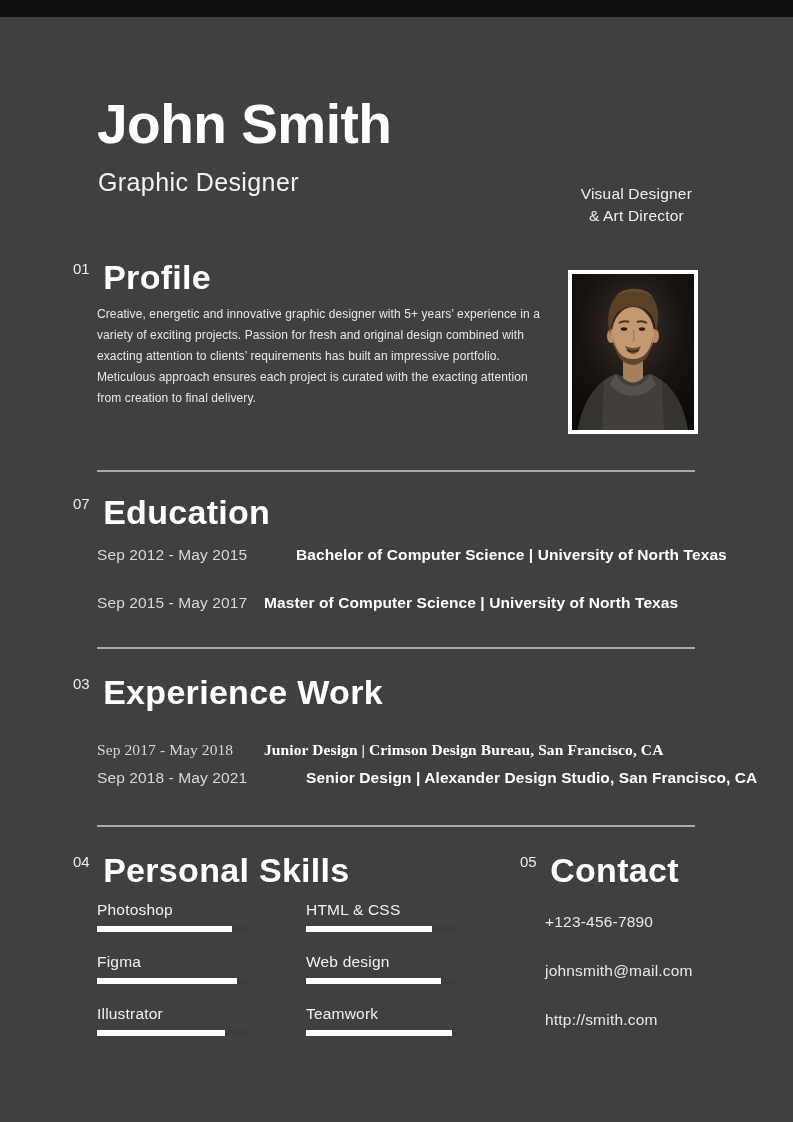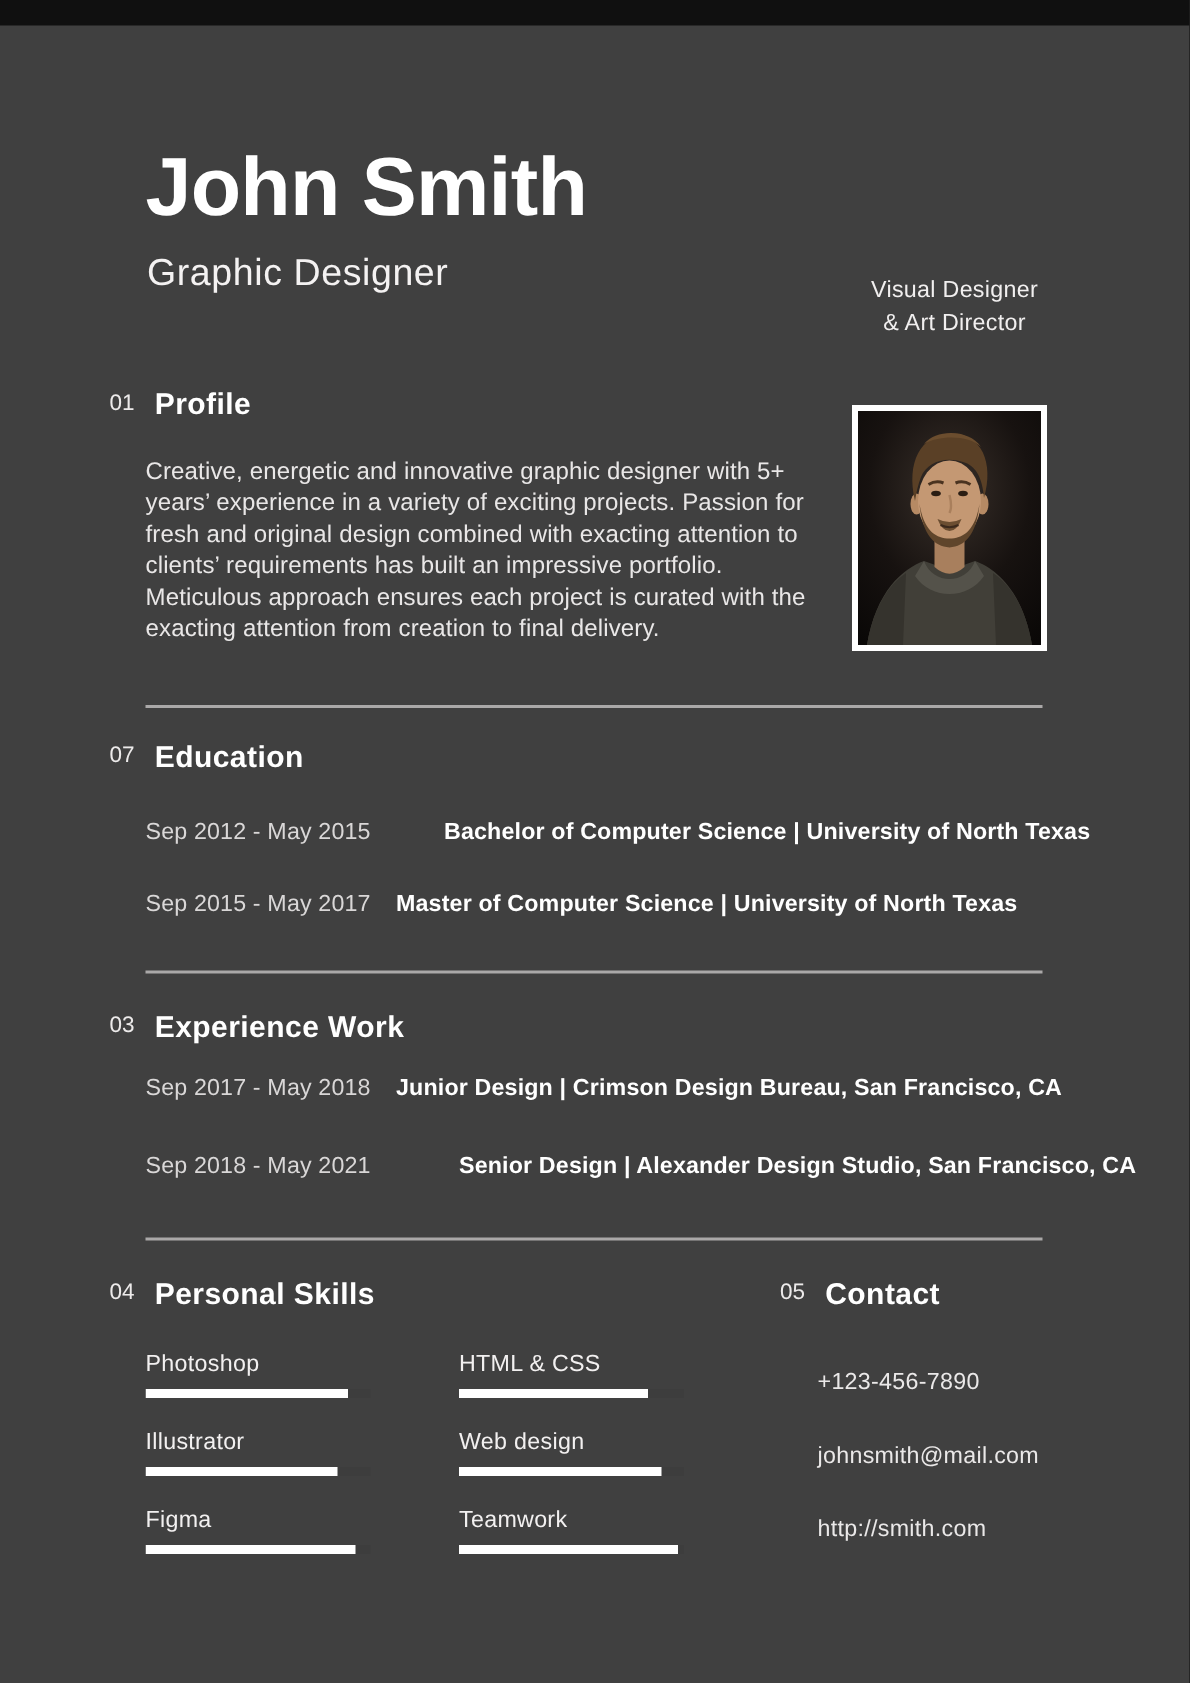--- a/index.html
+++ b/index.html
@@ -29,53 +29,53 @@
     color:#f1efef; letter-spacing:0.2px;
   }
   
   .sec-head { position:absolute; white-space:nowrap; }
   .sec-num {
     display:inline-block; vertical-align:top;
     font-size:15px; font-weight:400; color:#eceaea;
     margin-right:9px; padding-top:1px;
   }
   .sec-head h2 {
-    display:inline-block; font-size:20px; font-weight:700;
+    display:inline-block; font-size:34px; font-weight:700;
     color:#ffffff; letter-spacing:0.3px; line-height:1.1;
   }
   .head-profile    { left:73px;  top:242px; }
   .head-education  { left:73px;  top:477px; }
   .head-experience { left:73px;  top:657px; }
   .head-skills     { left:73px;  top:835px; }
   .head-contact    { left:520px; top:835px; }
   
   .profile-text {
     position:absolute; left:97px; top:287px; width:452px;
-    font-size:16px; line-height:21px; color:#e9e7e7; letter-spacing:0.1px;
+    font-size:12px; line-height:21px; color:#e9e7e7; letter-spacing:0.1px;
   }
   .photo-frame {
     position:absolute; left:568px; top:253px;
     width:130px; height:164px; background:#ffffff; padding:4px;
   }
   .photo-frame svg { display:block; width:122px; height:156px; }
   
   .divider {
     position:absolute; left:97px; width:598px; height:2px;
     background:#aaa8a8; border:none;
   }
   .div-1 { top:453px; } .div-2 { top:630px; } .div-3 { top:808px; }
   
   .row {
     position:absolute; left:97px; display:flex; align-items:flex-start;
     font-size:15.5px; letter-spacing:0.1px; white-space:nowrap;
   }
   .row .date { width:167px; flex-shrink:0; color:#d9d7d7; font-weight:400; }
   .row .desc { color:#ffffff; font-weight:700; }
   .edu-row-0 { top:529px;gap:32px; } .edu-row-1 { top:577px; }
-  .exp-row-0 { top:700px; } .exp-row-1 { top:752px;gap:42px; }
+  .exp-row-0 { top:724px;font-family:Liberation Serif, serif; } .exp-row-1 { top:752px;gap:42px; }
   
   .skill-col { position:absolute; top:884px; }
   .skill-col-left  { left:97px; }
   .skill-col-right { left:306px; }
   .skill-item { height:33px; margin-bottom:19px; }
   .skill-label { font-size:15.5px; color:#f2f0f0; letter-spacing:0.2px; }
   .skill-track {
     margin-top:7px; width:150px; height:6px; background:#3d3d3d;
     position:relative; overflow:hidden;
   }
@@ -184,29 +184,29 @@
   </div>
 
   <div class="skill-col skill-col-left">
     <div class="skill-item">
       <div class="skill-label">Photoshop</div>
       <div class="skill-track">
         <div class="skill-fill" style="width: 90%;"></div>
       </div>
     </div>
     <div class="skill-item">
+      <div class="skill-label">Figma</div>
+      <div class="skill-track">
+        <div class="skill-fill" style="width: 93%;"></div>
+      </div>
+    </div>
+    <div class="skill-item">
       <div class="skill-label">Illustrator</div>
       <div class="skill-track">
         <div class="skill-fill" style="width: 85%;"></div>
-      </div>
-    </div>
-    <div class="skill-item">
-      <div class="skill-label">Figma</div>
-      <div class="skill-track">
-        <div class="skill-fill" style="width: 93%;"></div>
       </div>
     </div>
   </div>
 
   <div class="skill-col skill-col-right">
     <div class="skill-item">
       <div class="skill-label">HTML &amp; CSS</div>
       <div class="skill-track">
         <div class="skill-fill" style="width: 84%;"></div>
       </div>

